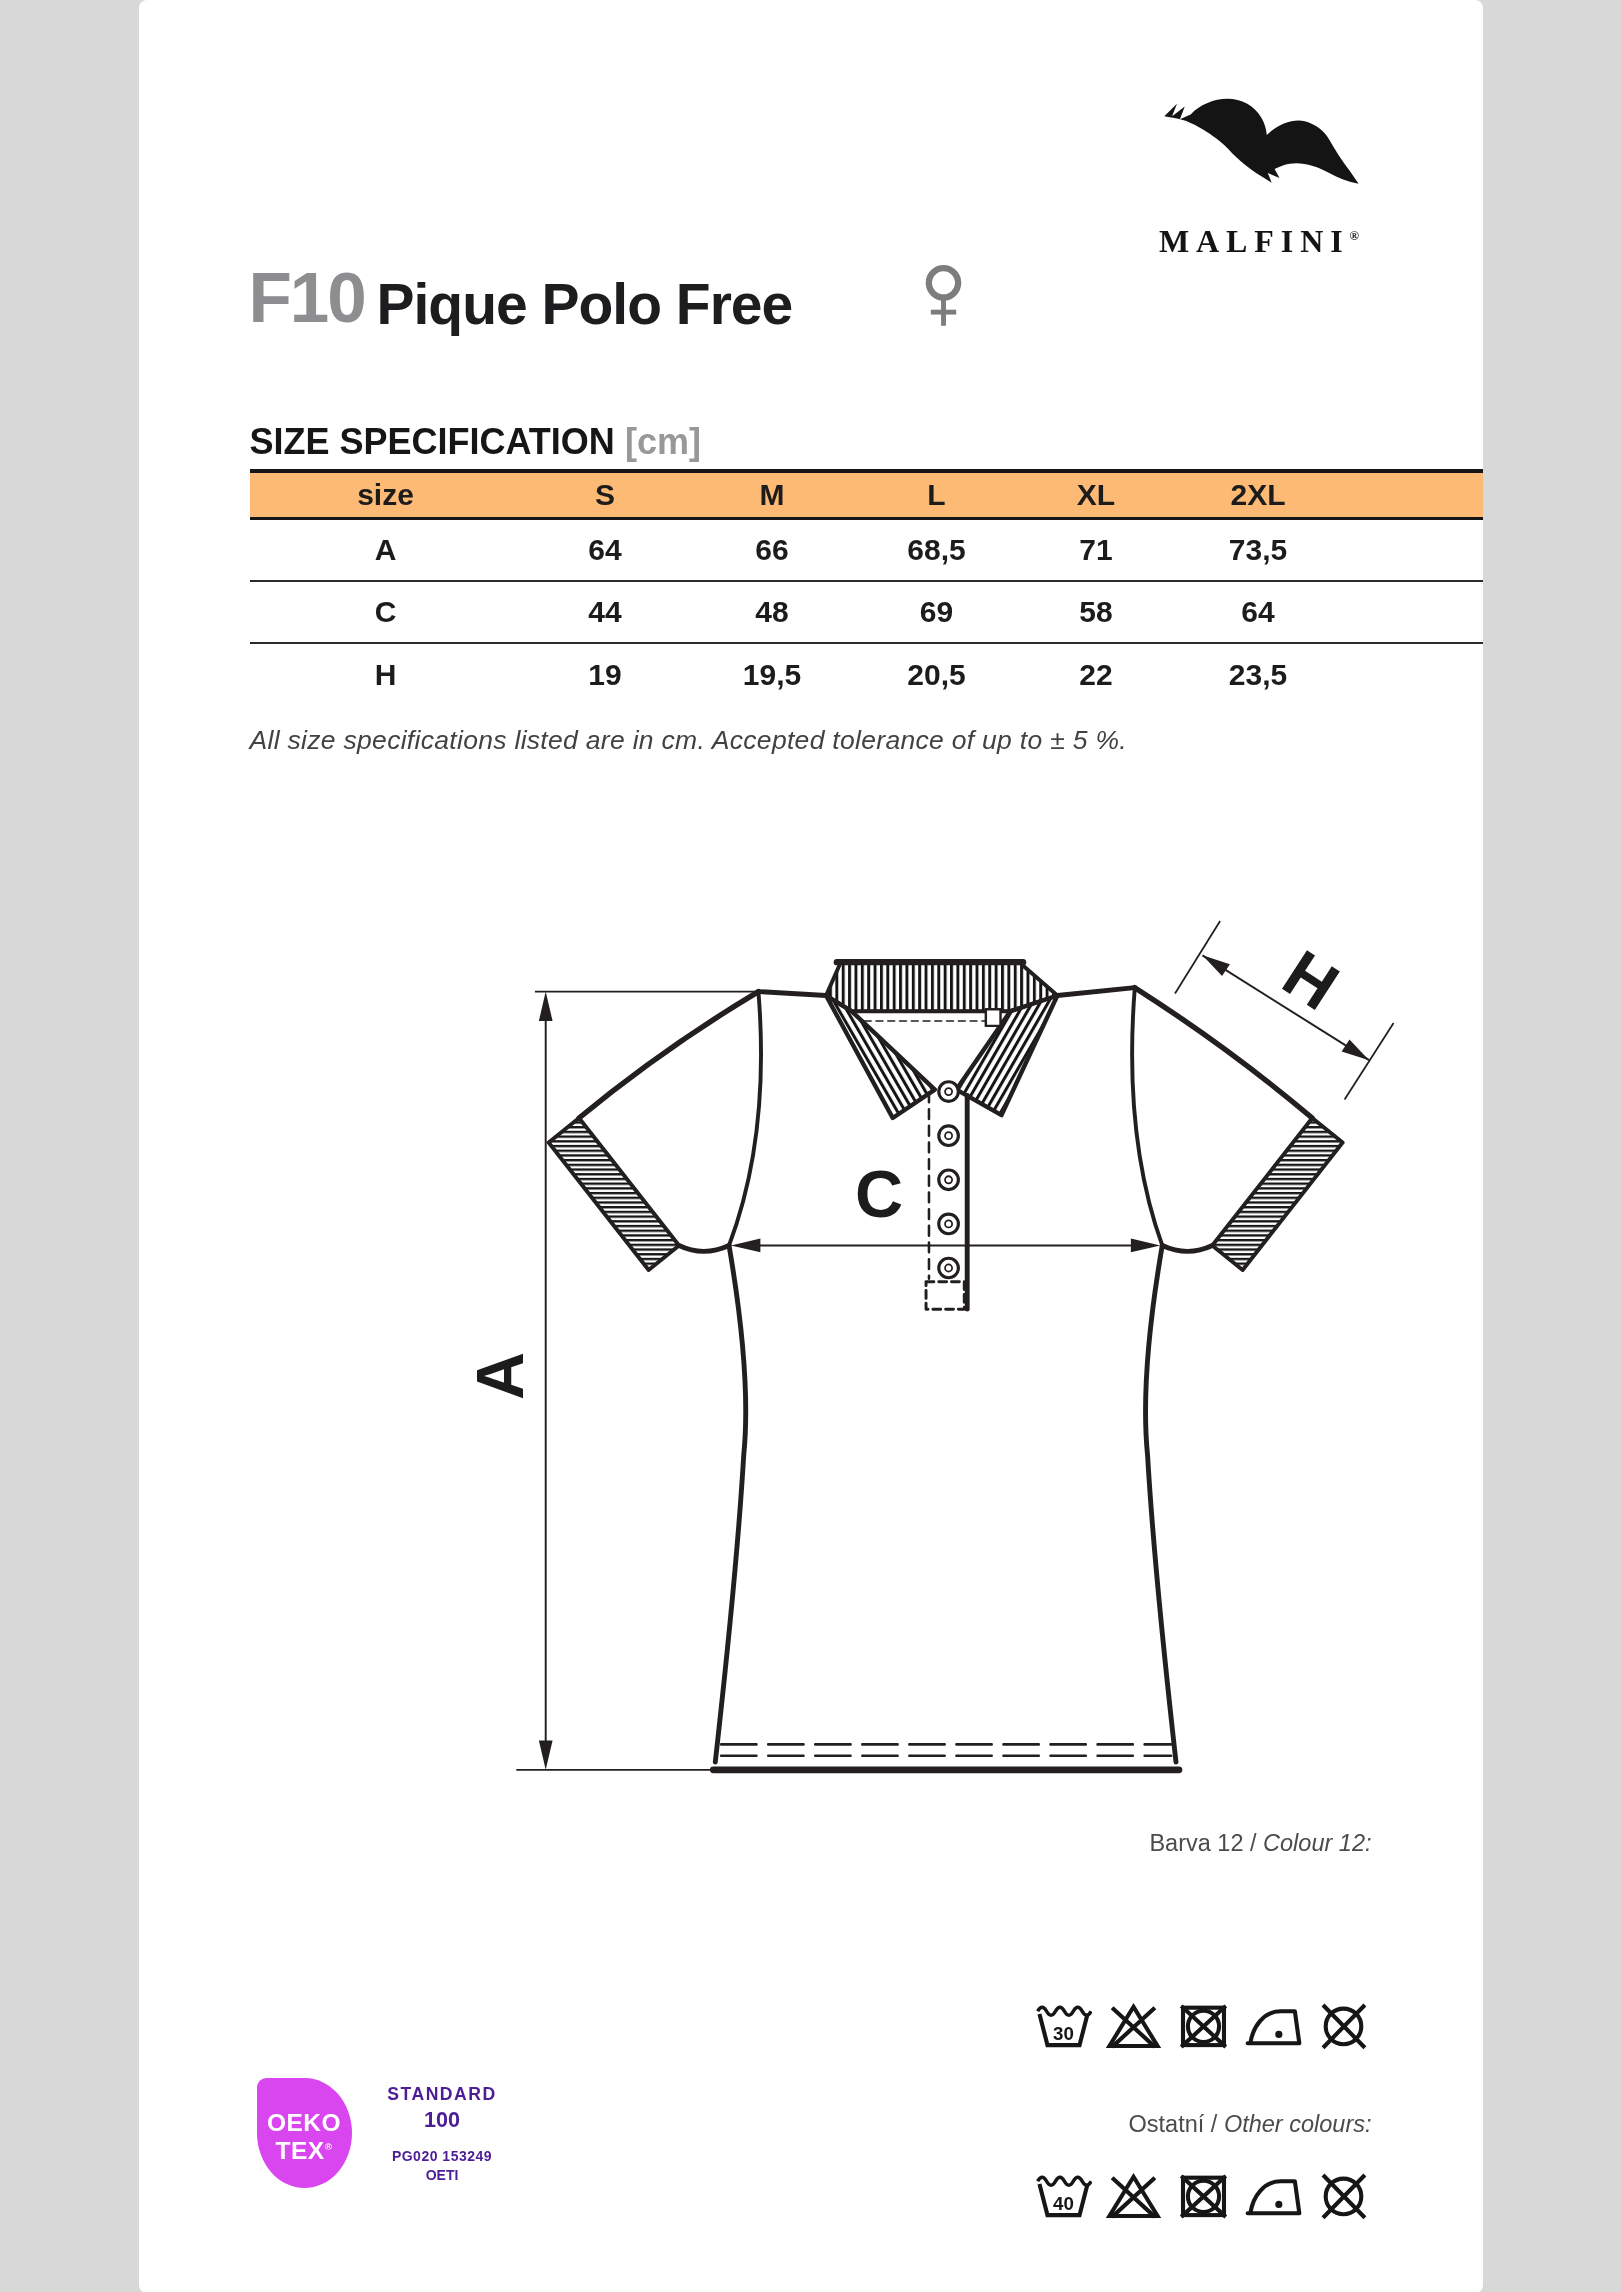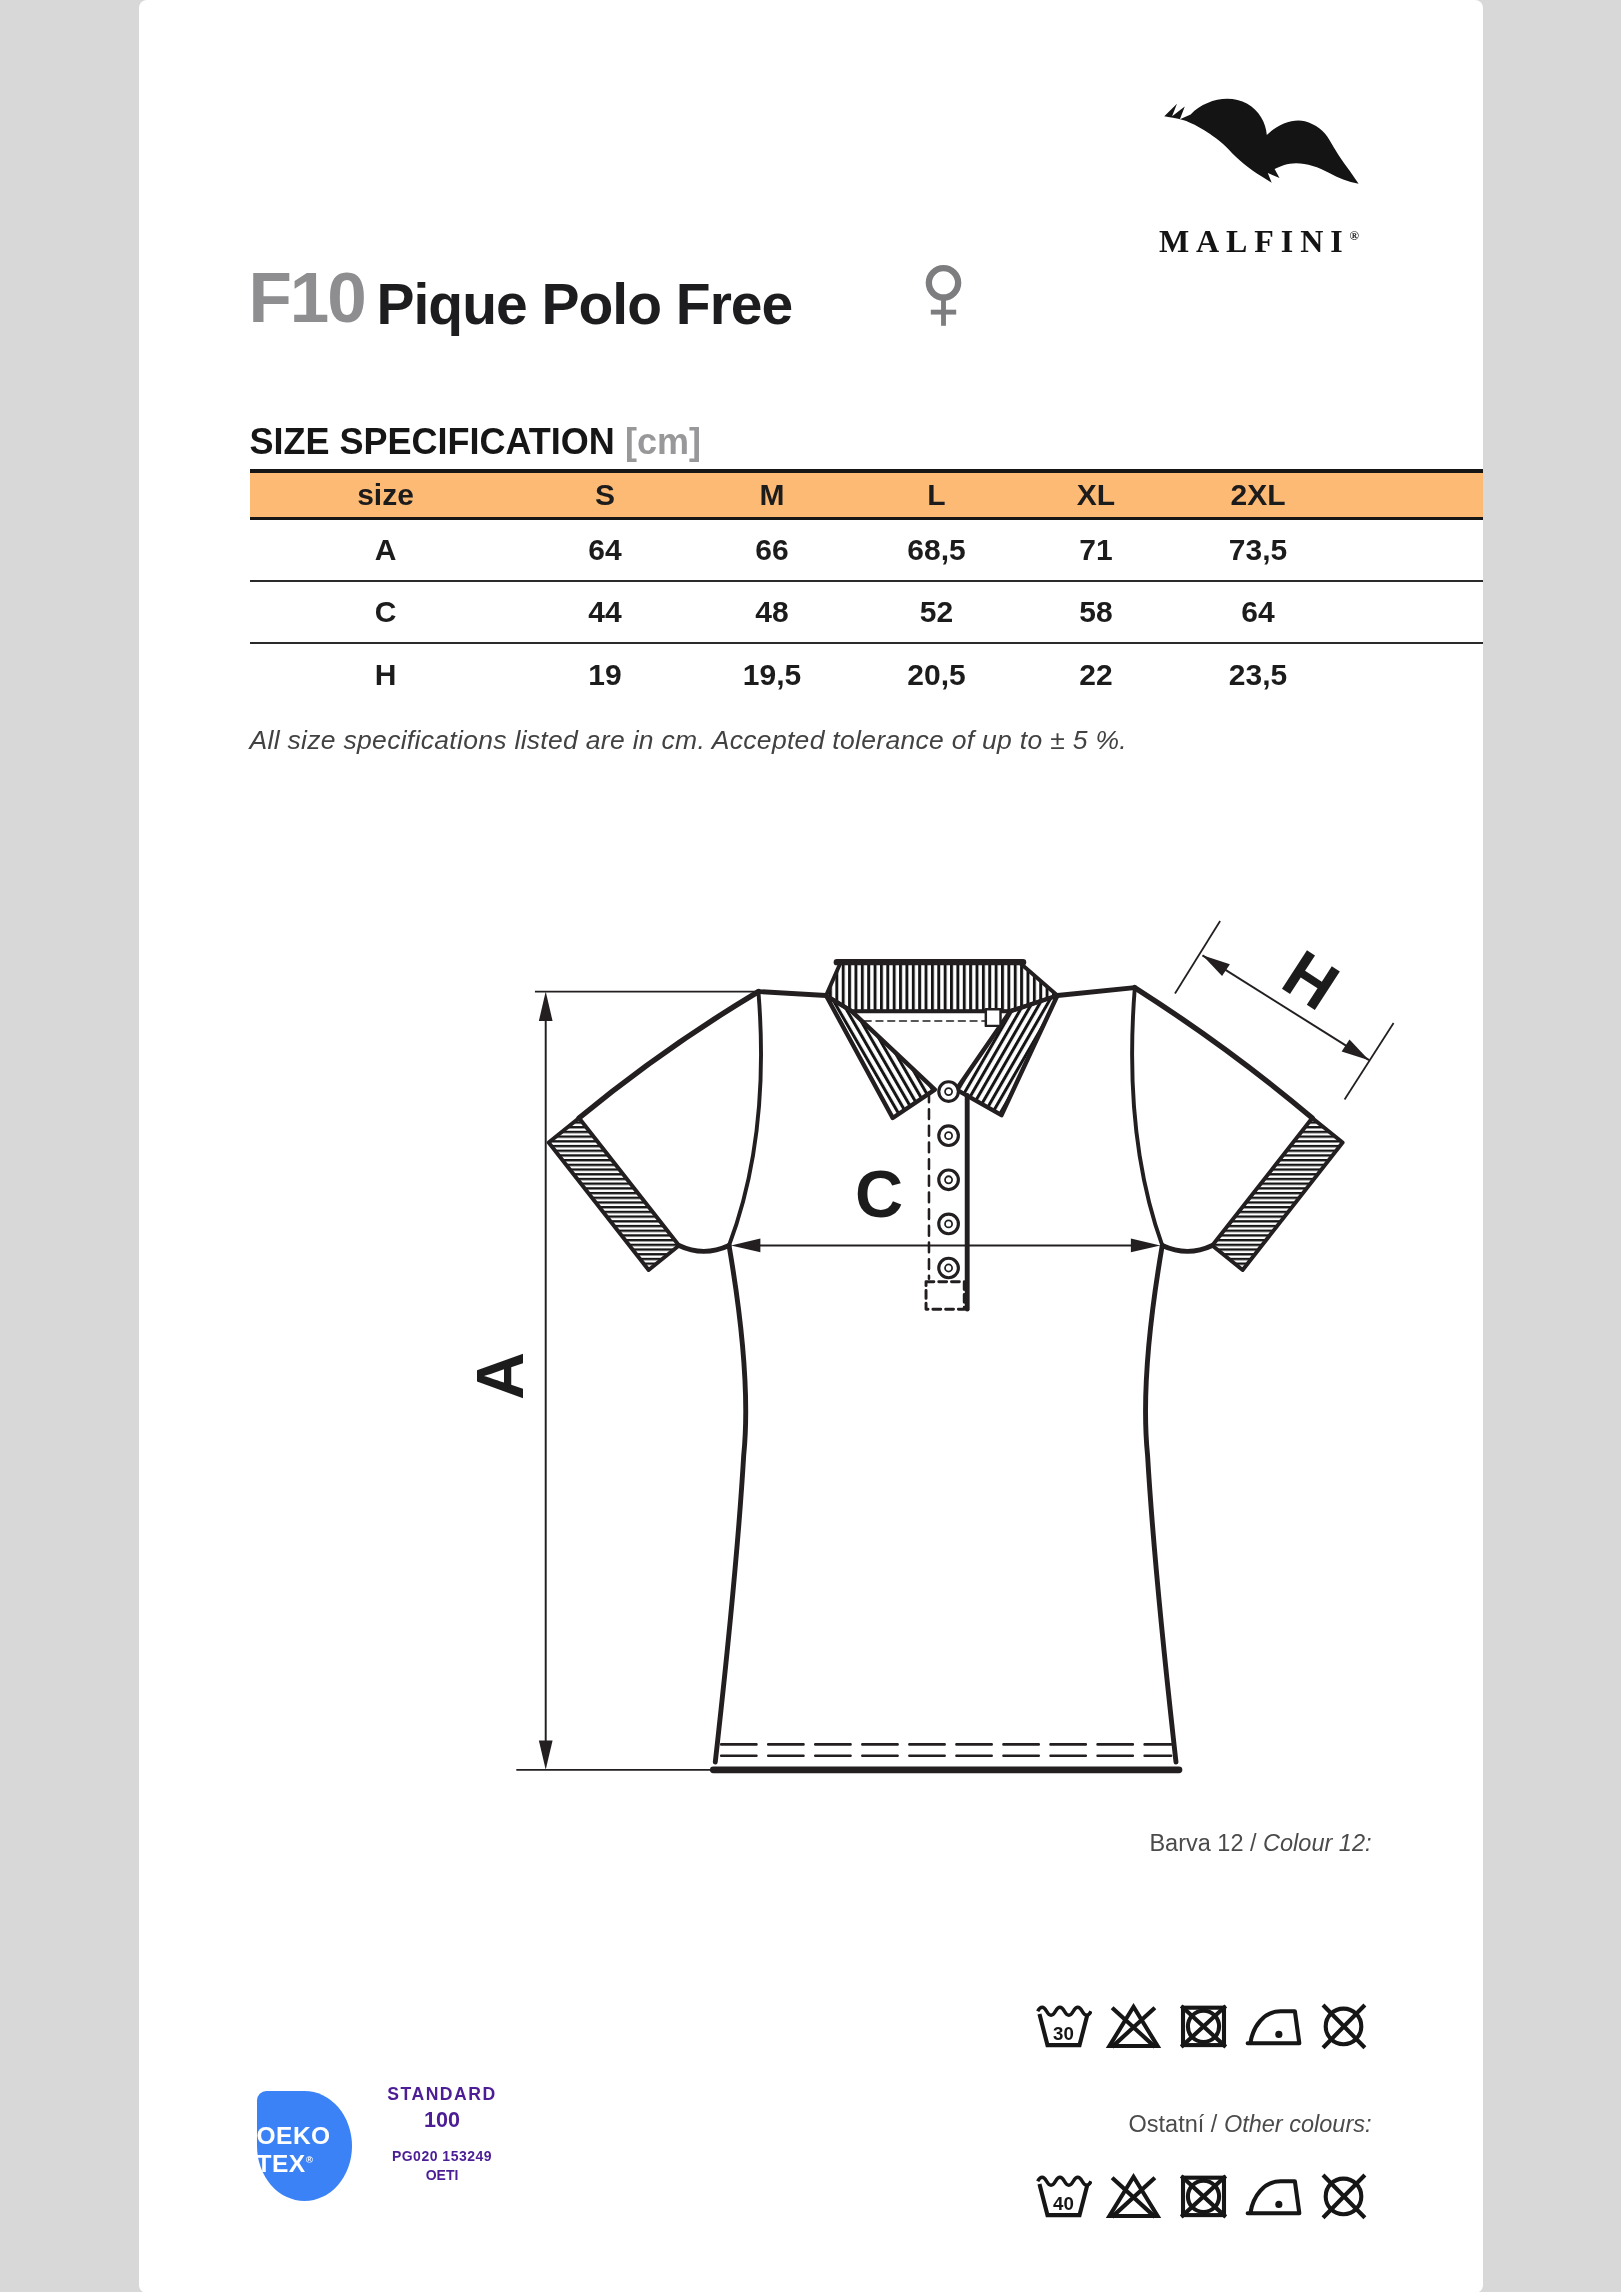--- a/index.html
+++ b/index.html
@@ -44,22 +44,22 @@
   .diagram { position:absolute; left:333px; top:872px; }
   
   .care-label { position:absolute; right:111px; font-size:23.5px; color:#4b4b4b; white-space:nowrap; }
   .care-label .en { font-style:italic; }
   .care-symbols { position:absolute; right:111px; display:flex; gap:13px;text-align:right; }
   .care-label.row1 { top:1830px; } .care-symbols.row1 { top:2000px; }
   .care-label.row2 { top:2111px; } .care-symbols.row2 { top:2170px; }
   
   .oeko { position:absolute; left:118px; top:2074px; width:294px; }
   .oeko-drop {
-    position:absolute; left:0; top:17px; width:95px; height:110px; background:#3b82f6;
-    border-radius:9.8px 52% 52% 52%; color:#ffffff; padding-top:31px;
+    position:absolute; left:0; top:4px; width:95px; height:110px; background:#d946ef;
+    border-radius:9.8px 52% 52% 52%; color:#ffffff; text-align:center; padding-top:31px;
   }
   .oeko-drop .l1 { font-size:24.5px; font-weight:bold; letter-spacing:0.5px; }
   .oeko-drop .l2 { font-size:24.5px; font-weight:bold; letter-spacing:0.5px; }
   .oeko-drop sup { font-size:9.8px; }
   .oeko-right { position:absolute; left:122px; top:9.8px; width:127px; text-align:center; color:#4c1d95; }
   .oeko-right .std { font-size:17.6px; font-weight:bold; letter-spacing:1.5px; }
   .oeko-right .num { font-size:21.6px; font-weight:bold; margin-top:2px; }
   .oeko-right .cert { font-size:14px; font-weight:600; margin-top:15.7px; letter-spacing:0.5px; }
   .oeko-right .inst { font-size:14px; font-weight:600; margin-top:2.9px; }
 </style>
@@ -123,21 +123,21 @@
       <div class="t-cell">66</div>
       <div class="t-cell">68,5</div>
       <div class="t-cell">71</div>
       <div class="t-cell">73,5</div>
       <div class="t-cell"></div>
     </div>
     <div class="t-row t-data">
       <div class="t-cell">C</div>
       <div class="t-cell">44</div>
       <div class="t-cell">48</div>
-      <div class="t-cell">52</div>
+      <div class="t-cell">69</div>
       <div class="t-cell">58</div>
       <div class="t-cell">64</div>
       <div class="t-cell"></div>
     </div>
     <div class="t-row t-data">
       <div class="t-cell">H</div>
       <div class="t-cell">19</div>
       <div class="t-cell">19,5</div>
       <div class="t-cell">20,5</div>
       <div class="t-cell">22</div>

